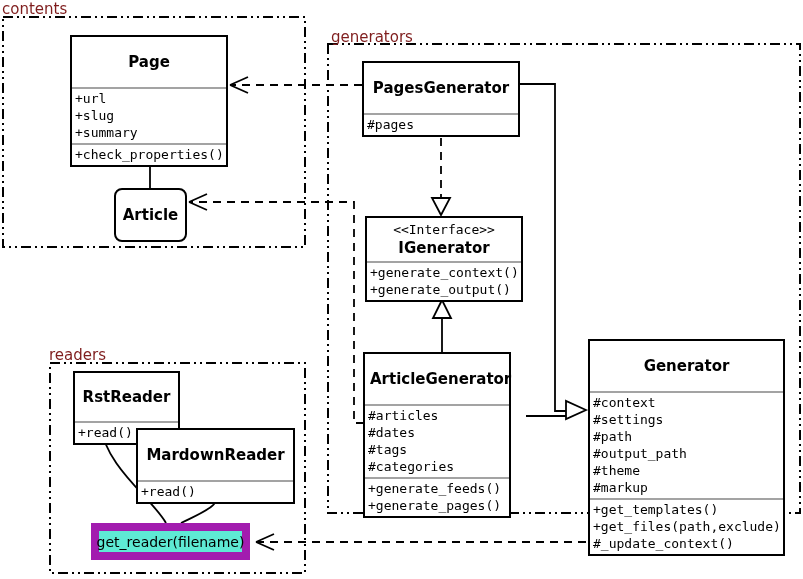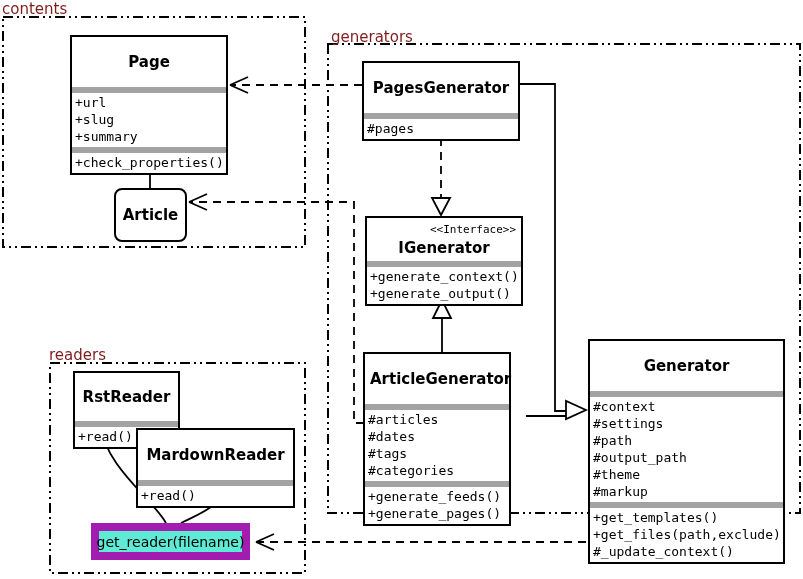--- a/index.html
+++ b/index.html
@@ -3,22 +3,22 @@
 <meta charset="utf-8">
 <style>
   html,body{margin:0;padding:0;background:#ffffff;}
   .canvas{position:relative;width:803px;height:579px;background:#ffffff;
           font-family:"DejaVu Sans","Liberation Sans",sans-serif;color:#000;overflow:hidden;}
   .canvas svg{position:absolute;left:0;top:0;z-index:1;}
   .pkg-label{position:absolute;z-index:2;font-size:15px;line-height:16px;color:#7f1d1d;background:transparent;}
   .uml{position:absolute;z-index:3;background:#ffffff;border:2px solid #000;box-sizing:border-box;}
   .uml .t{font-weight:bold;font-size:15px;line-height:20px;padding:15px 5px;text-align:center;white-space:nowrap;}
   .uml .stereo{font-family:"DejaVu Sans Mono","Liberation Mono",monospace;font-weight:normal;
-               font-size:11px;line-height:16px;text-align:right;white-space:nowrap;}
-  .uml .c{border-top:6px solid #a3a3a3;padding:1px 0 2px 0;}
+               font-size:13px;line-height:16px;text-align:center;white-space:nowrap;}
+  .uml .c{border-top:2px solid #a3a3a3;padding:1px 0 2px 0;}
   .uml .m{font-family:"DejaVu Sans Mono","Liberation Mono",monospace;font-size:13px;line-height:17px;
           padding:0 2px 0 3px;white-space:pre;}
   .plainbox{position:absolute;z-index:3;background:#5eead4;border:8px solid #a21caf;box-sizing:border-box;
             display:flex;align-items:center;justify-content:center;font-size:14px;white-space:nowrap;}
 </style>
 </head>
 <body>
 
 <div class="canvas">
 

